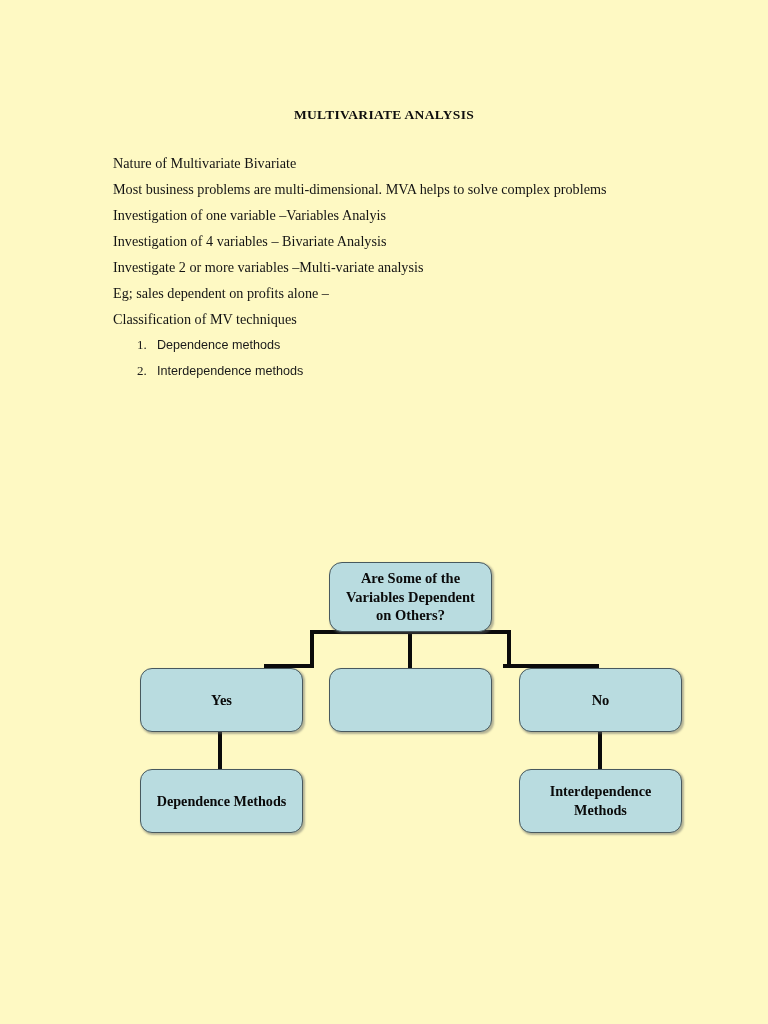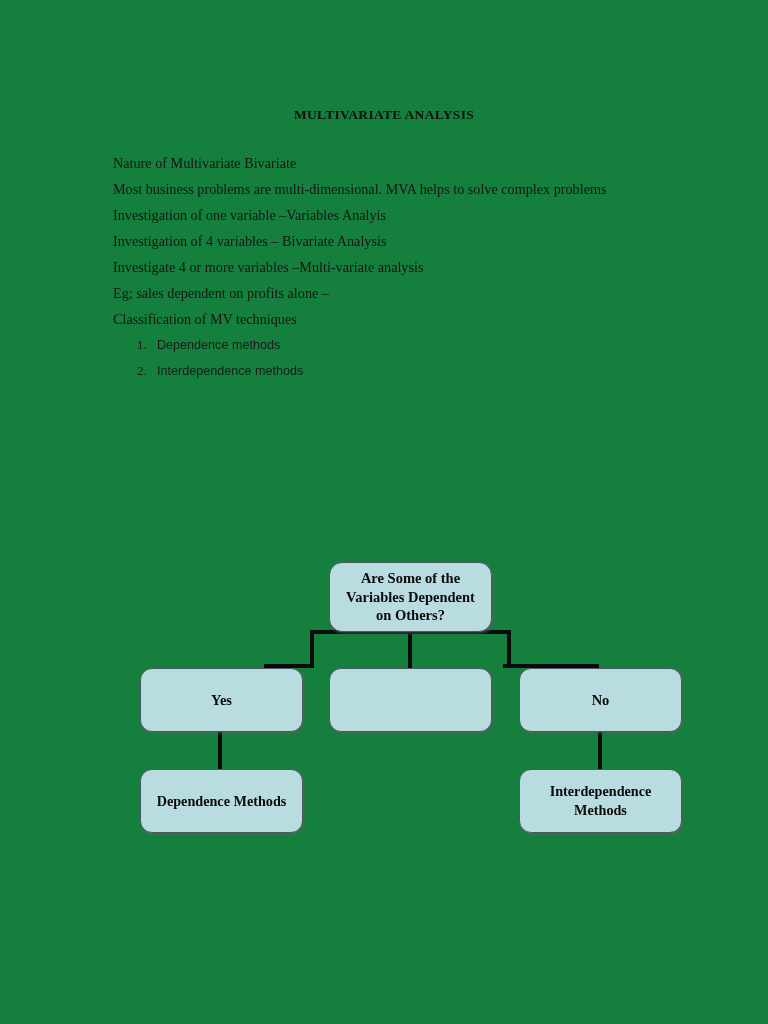--- a/index.html
+++ b/index.html
@@ -15,21 +15,21 @@
     color: #000000;
     overflow: hidden;
   }
 
   .page {
     position: absolute;
     left: 0;
     top: 0;
     width: 768px;
     height: 1024px;
-    background: #15803d;
+    background: #fef9c3;
   }
 
   
   .doc-title {
     position: absolute;
     left: 0;
     top: 107px;
     width: 768px;
     text-align: center;
     font-family: "Liberation Serif", "DejaVu Serif", serif;
@@ -188,21 +188,21 @@
 
 <div class="page">
 
   <div class="doc-title">MULTIVARIATE ANALYSIS</div>
 
   <div class="body-text">
     <div class="body-line">Nature of Multivariate Bivariate</div>
     <div class="body-line">Most business problems are multi-dimensional. MVA helps to solve complex problems</div>
     <div class="body-line">Investigation of one variable –Variables Analyis</div>
     <div class="body-line">Investigation of 4 variables – Bivariate Analysis</div>
-    <div class="body-line">Investigate 4 or more variables –Multi-variate analysis</div>
+    <div class="body-line">Investigate 2 or more variables –Multi-variate analysis</div>
     <div class="body-line">Eg; sales dependent on profits alone –</div>
     <div class="body-line">Classification of MV techniques</div>
   </div>
 
   <div class="num-list">
     <div class="num-item">
       <span class="marker">1.</span>
       <span class="item-text">Dependence methods</span>
     </div>
     <div class="num-item">

